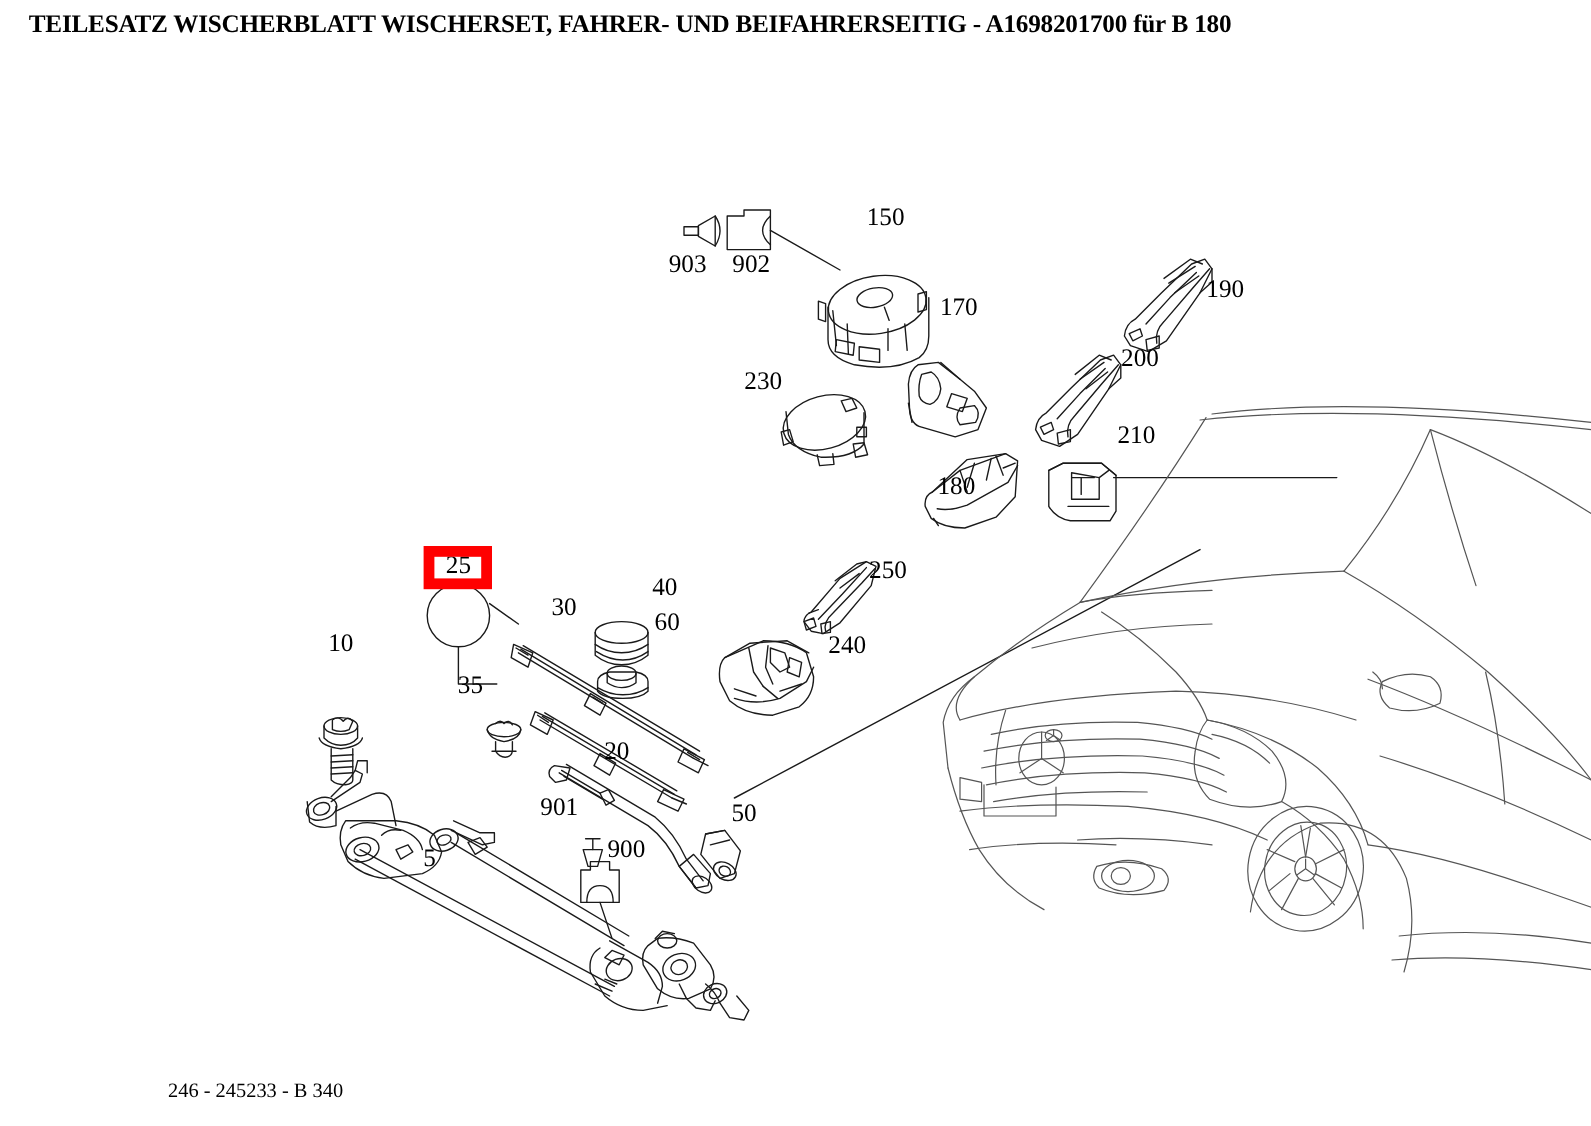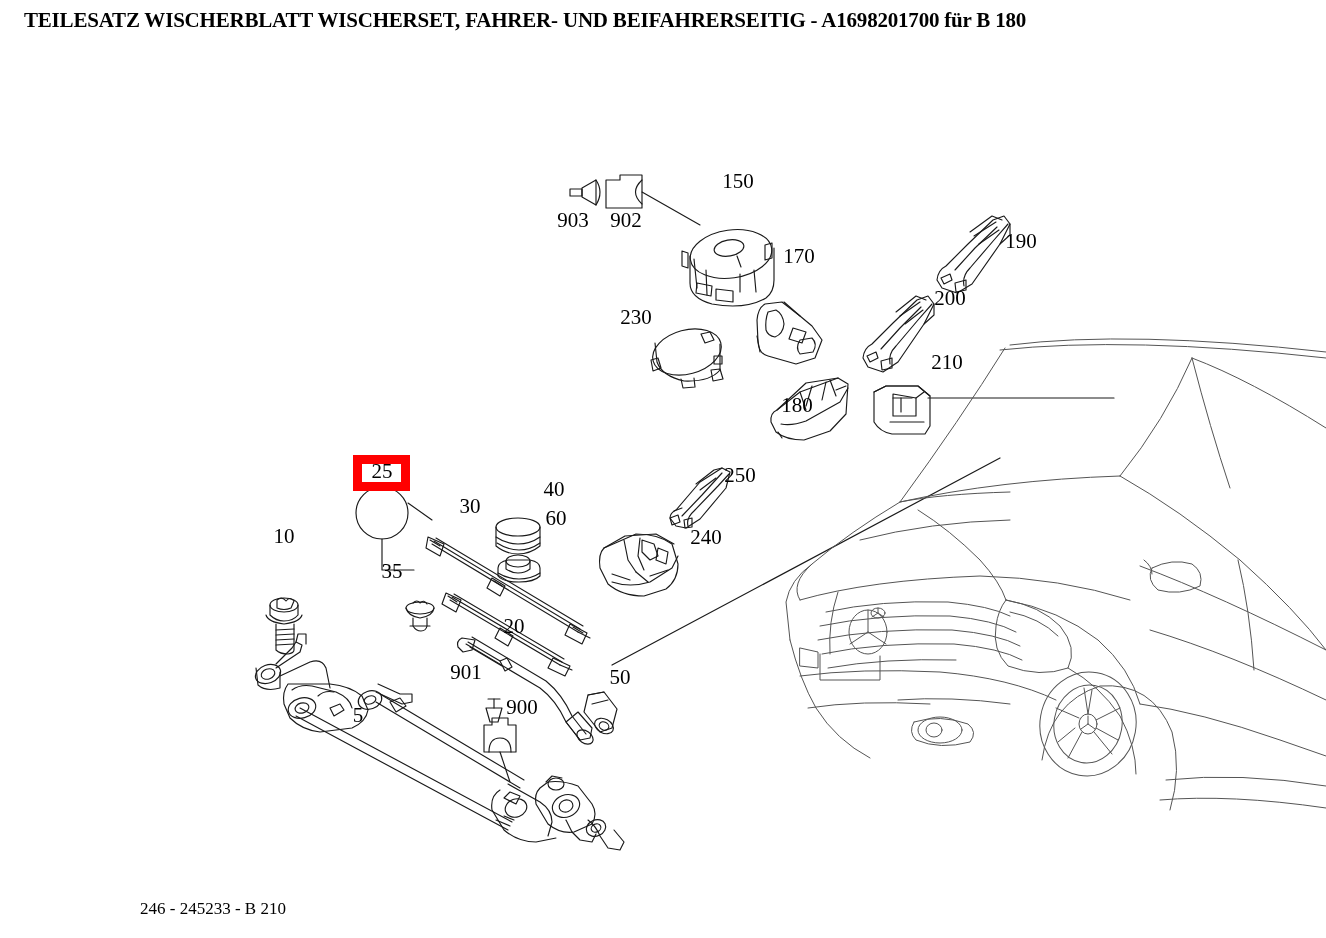--- a/index.html
+++ b/index.html
@@ -447,15 +447,15 @@
       <text class="lbl" x="514" y="588" text-anchor="middle">20</text>
       <text class="lbl" x="620" y="639" text-anchor="middle">50</text>
       <text class="lbl" x="466" y="634" text-anchor="middle">901</text>
       <text class="lbl" x="522" y="669" text-anchor="middle">900</text>
       <text class="lbl" x="358" y="677" text-anchor="middle">5</text>
     </g>
   </svg>
 
   <div id="redbox"></div>
 
-  <div id="footer">246 - 245233 - B 210</div>
+  <div id="footer">246 - 245233 - B 340</div>
 
 </div>
 
 </body></html>

